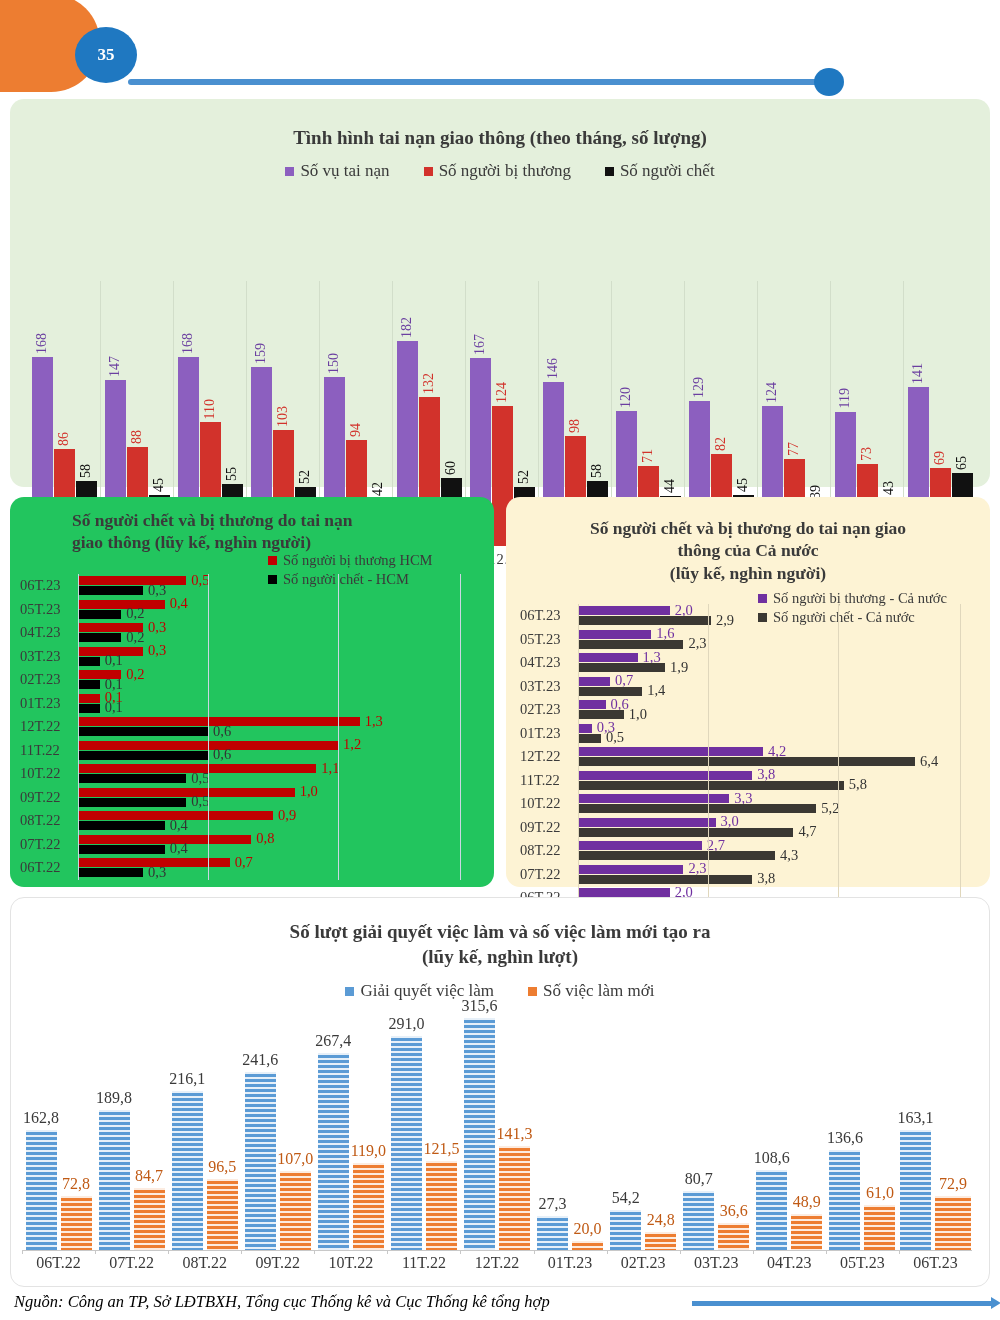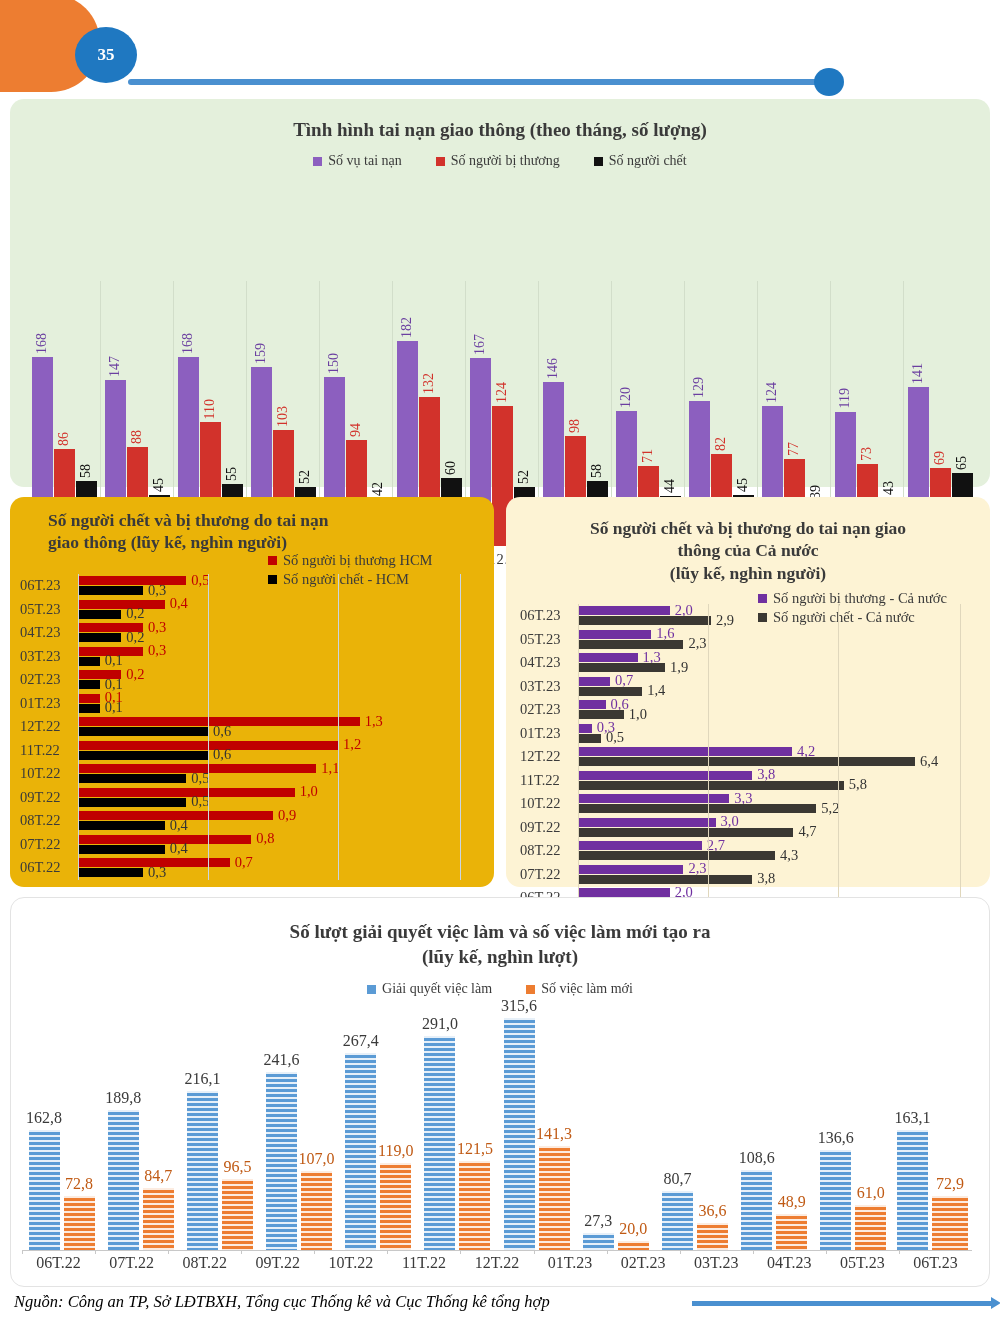--- a/index.html
+++ b/index.html
@@ -45,45 +45,46 @@
   }
 
   
   .panel { position: absolute; border-radius: 14px; }
   #panel-traffic {
     left: 10px; top: 99px; width: 980px; height: 388px;
     background: #E4F0DC;
   }
   #panel-hcm {
     left: 10px; top: 497px; width: 484px; height: 390px;
-    background: #eab308;
+    background: #22c55e;
+    padding-left: 24px;
   }
   #panel-country {
     left: 506px; top: 497px; width: 484px; height: 390px;
     background: #FDF3D4;
   }
   #panel-jobs {
     left: 10px; top: 897px; width: 980px; height: 390px;
     background: #ffffff;
     border: 1px solid #E3E3E3;
   }
 
   .panel-title {
     text-align: center; font-weight: 700; color: #3A3A3A;
     font-family: "Liberation Serif", serif;
   }
-  #panel-traffic .panel-title { font-size: 19px; padding-top: 20px; }
+  #panel-traffic .panel-title { font-size: 19px; padding-top: 28px; }
   #panel-hcm .panel-title, #panel-country .panel-title { font-size: 17.5px; line-height: 1.28; }
   #panel-hcm .panel-title { padding: 12px 14px 0 14px; text-align: left; padding-left: 38px;}
   #panel-country .panel-title { padding: 20px 30px 0 30px; }
   #panel-jobs .panel-title { font-size: 19px; padding-top: 22px; line-height: 1.3; }
 
   .legend { display: flex; justify-content: center; gap: 34px; }
   .legend-item { display: flex; align-items: center; gap: 6px;
-    font-size: 14px; color: #3A3A3A; font-family: "Liberation Serif", serif; white-space: nowrap;}
+    font-size: 17px; color: #3A3A3A; font-family: "Liberation Serif", serif; white-space: nowrap;}
   .swatch { width: 9px; height: 9px; display: inline-block; }
 
   
   #c1-legend { margin-top: 12px; }
   #c1-plot {
     position: absolute; left: 18px; top: 182px; right: 14px;
     width: 948px; height: 265px;
     display: flex;
   }
   .c1-group {
@@ -652,21 +653,21 @@
             <span class="hval v-purple">0,3</span>
           </div>
           <div class="hb hb-dark" style="width: 22.9167px;">
             <span class="hval v-dark">0,5</span>
           </div>
         </div>
       </div>
       <div class="hrow">
         <div class="hrow-label">12T.22</div>
         <div class="hrow-bars">
-          <div class="hb hb-purple" style="width: 214px;">
+          <div class="hb hb-purple" style="width: 185px;">
             <span class="hval v-purple">4,2</span>
           </div>
           <div class="hb hb-dark" style="width: 337px;">
             <span class="hval v-dark">6,4</span>
           </div>
         </div>
       </div>
       <div class="hrow">
         <div class="hrow-label">11T.22</div>
         <div class="hrow-bars">
@@ -805,25 +806,33 @@
       </div>
       <div class="c4-group">
         <div class="c4-bar bar-blue" style="height: 232px;">
           <div class="c4val v4-blue">315,6</div>
         </div>
         <div class="c4-bar bar-orange" style="height: 103.871px;">
           <div class="c4val v4-orange">141,3</div>
         </div>
       </div>
       <div class="c4-group">
-        <div class="c4-bar bar-blue" style="height: 17px;">
+        <div class="c4-bar bar-blue" style="height: 34px;">
           <div class="c4val v4-blue">27,3</div>
         </div>
         <div class="c4-bar bar-orange" style="height: 9.26236px;">
           <div class="c4val v4-orange">20,0</div>
+        </div>
+      </div>
+      <div class="c4-group">
+        <div class="c4-bar bar-blue" style="height: 39.8428px;">
+          <div class="c4val v4-blue">54,2</div>
+        </div>
+        <div class="c4-bar bar-orange" style="height: 18.2307px;">
+          <div class="c4val v4-orange">24,8</div>
         </div>
       </div>
       <div class="c4-group">
         <div class="c4-bar bar-blue" style="height: 59.3232px;">
           <div class="c4val v4-blue">80,7</div>
         </div>
         <div class="c4-bar bar-orange" style="height: 26.9049px;">
           <div class="c4val v4-orange">36,6</div>
         </div>
       </div>

